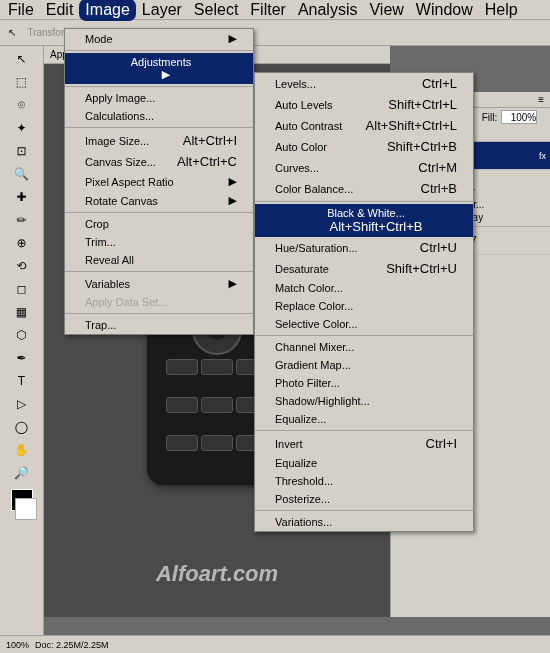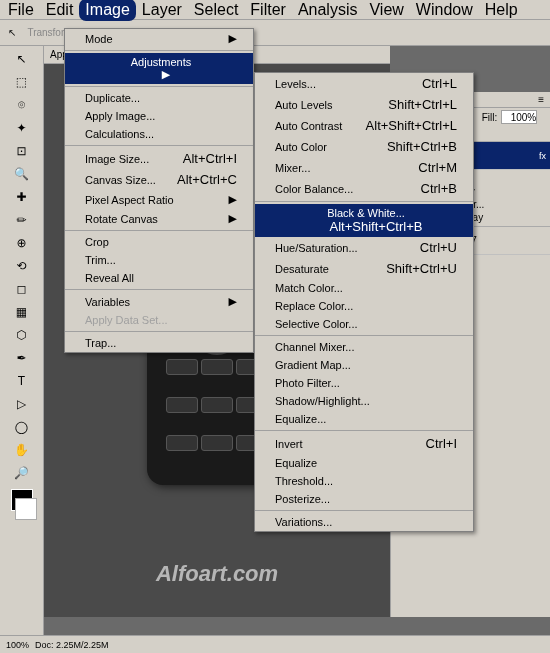--- a/index.html
+++ b/index.html
@@ -458,21 +458,20 @@
     <div class="menu-item">
       <span>Mode</span>
       <span class="arrow">▶</span>
     </div>
     <div class="menu-separator"></div>
     <div class="menu-item highlighted">
       <span>Adjustments</span>
       <span class="arrow">▶</span>
     </div>
     <div class="menu-separator"></div>
-    <div class="menu-item">Duplicate...</div>
     <div class="menu-item">Apply Image...</div>
     <div class="menu-item">Calculations...</div>
     <div class="menu-separator"></div>
     <div class="menu-item">
       <span>Image Size...</span>
       <span class="shortcut">Alt+Ctrl+I</span>
     </div>
     <div class="menu-item">
       <span>Canvas Size...</span>
       <span class="shortcut">Alt+Ctrl+C</span>
@@ -510,21 +509,21 @@
     </div>
     <div class="menu-item">
       <span>Auto Contrast</span>
       <span class="shortcut">Alt+Shift+Ctrl+L</span>
     </div>
     <div class="menu-item">
       <span>Auto Color</span>
       <span class="shortcut">Shift+Ctrl+B</span>
     </div>
     <div class="menu-item">
-      <span>Mixer...</span>
+      <span>Curves...</span>
       <span class="shortcut">Ctrl+M</span>
     </div>
     <div class="menu-item">
       <span>Color Balance...</span>
       <span class="shortcut">Ctrl+B</span>
     </div>
     <div class="menu-separator"></div>
     <div class="menu-item highlighted">
       <span>Black &amp; White...</span>
       <span class="shortcut">Alt+Shift+Ctrl+B</span>

